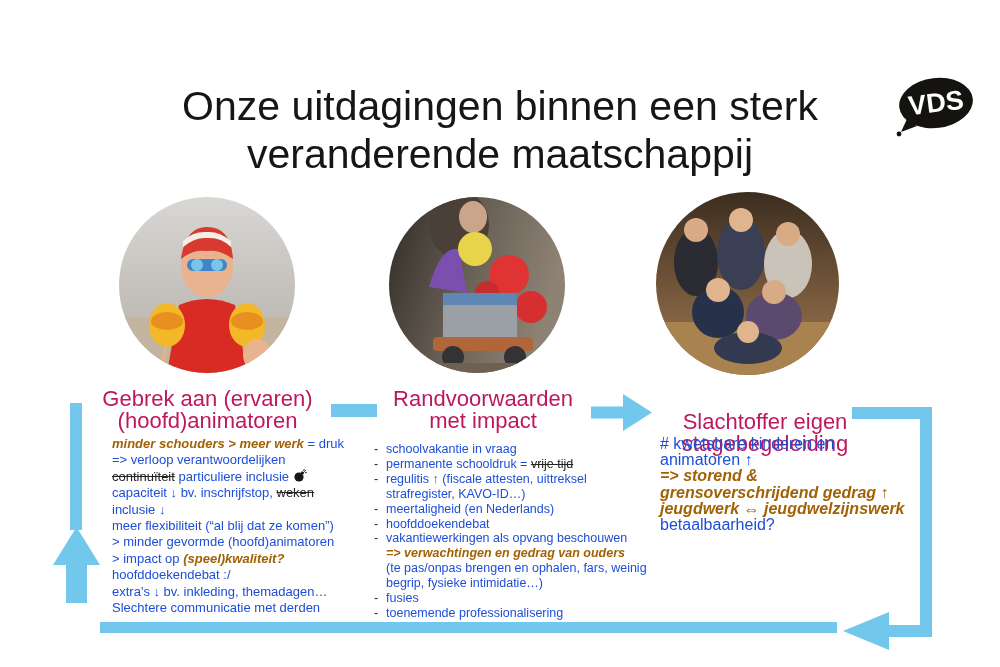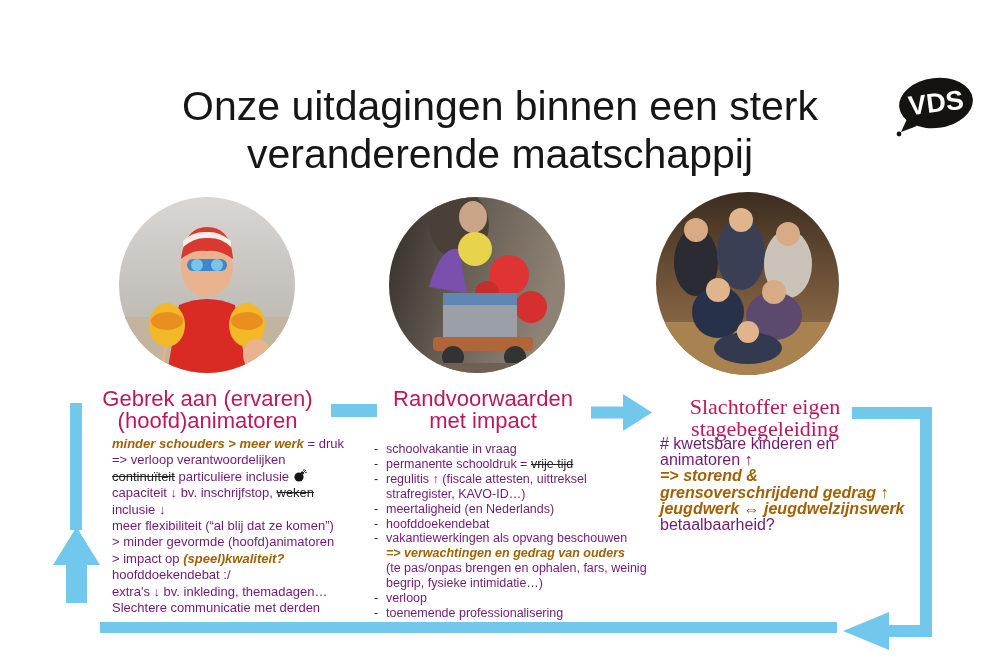--- a/index.html
+++ b/index.html
@@ -19,31 +19,31 @@
   #photo1{left:119px;top:197px;width:176px;height:176px;}
   #photo2{left:389px;top:197px;width:176px;height:176px;}
   #photo3{left:656px;top:192px;width:183px;height:183px;}
   .photo svg{display:block;width:100%;height:100%;}
   
   .col-heading{
     position:absolute;text-align:center;font-size:22px;line-height:22px;color:#be185d;
   }
   #head1{left:95px;top:388px;width:225px;}
   #head2{left:372px;top:388px;width:222px;}
-  #head3{left:652px;top:396px;width:226px;font-family:Liberation Serif, serif;}
+  #head3{left:652px;top:411px;width:226px;}
   
   .col-body{position:absolute;color:#222222;font-size:13px;}
   #body1{left:112px;top:436px;width:256px;}
   #body1 .tline{line-height:16.4px;}
   #body2{left:372px;top:442px;width:276px;font-size:12.5px;}
   #body2 .tline{line-height:14.9px;padding-left:14px;position:relative;}
   #body3{left:660px;top:436px;width:256px;font-size:16px;}
   #body3 .tline{line-height:16.2px;}
   .tline .bullet-mark{position:absolute;left:2px;top:0;}
-  .seg-plain{color:#701a75;}
+  .seg-plain{color:#1d4ed8;}
   .seg-teal{color:#a16207;font-style:italic;font-weight:600;}
   .seg-strike{text-decoration:line-through;}
   .icon-inline{display:inline-block;vertical-align:-1px;margin-left:1px;}
   
   .bar{position:absolute;background:#72c7ec;}
   #bar-c1c2{left:331px;top:404px;width:46px;height:13px;}
   #bar-topright{left:852px;top:407px;width:80px;height:12px;}
   #bar-rightvert{left:920px;top:407px;width:12px;height:230px;}
   #bar-bottom{left:100px;top:622px;width:737px;height:11px;}
   #bar-leftvert{left:70px;top:403px;width:12px;height:127px;}
@@ -181,21 +181,21 @@
     </div>
   <div class="col-body" id="body2">
       <div class="tline"><span class="bullet-mark">-</span><span class="seg-plain">schoolvakantie in vraag</span></div>
       <div class="tline"><span class="bullet-mark">-</span><span class="seg-plain">permanente schooldruk = </span><span class="seg-strike">vrije tijd</span></div>
       <div class="tline"><span class="bullet-mark">-</span><span class="seg-plain">regulitis ↑ (fiscale attesten, uittreksel strafregister, KAVO-ID…)</span></div>
       <div class="tline"><span class="bullet-mark">-</span><span class="seg-plain">meertaligheid (en Nederlands)</span></div>
       <div class="tline"><span class="bullet-mark">-</span><span class="seg-plain">hoofddoekendebat</span></div>
       <div class="tline"><span class="bullet-mark">-</span><span class="seg-plain">vakantiewerkingen als opvang beschouwen</span></div>
       <div class="tline"><span class="seg-teal">=&gt; </span><span class="seg-teal">verwachtingen en gedrag van ouders</span></div>
       <div class="tline"><span class="seg-plain">(te pas/onpas brengen en ophalen, fars, weinig begrip, fysieke intimidatie…)</span></div>
-      <div class="tline"><span class="bullet-mark">-</span><span class="seg-plain">verloop</span></div>
+      <div class="tline"><span class="bullet-mark">-</span><span class="seg-plain">fusies</span></div>
       <div class="tline"><span class="bullet-mark">-</span><span class="seg-plain">toenemende professionalisering</span></div>
       <div class="tline"><span class="bullet-mark">-</span><span class="seg-plain">…</span></div>
     </div>
   <div class="col-body" id="body3">
       <div class="tline"><span class="seg-plain"># kwetsbare kinderen en animatoren ↑</span></div>
       <div class="tline"><span class="seg-teal">=&gt; </span><span class="seg-teal">storend &amp; grensoverschrijdend gedrag ↑</span></div>
       <div class="tline"><span class="seg-teal">jeugdwerk ⇔ jeugdwelzijnswerk</span></div>
       <div class="tline"><span class="seg-plain">betaalbaarheid?</span></div>
     </div>
 

